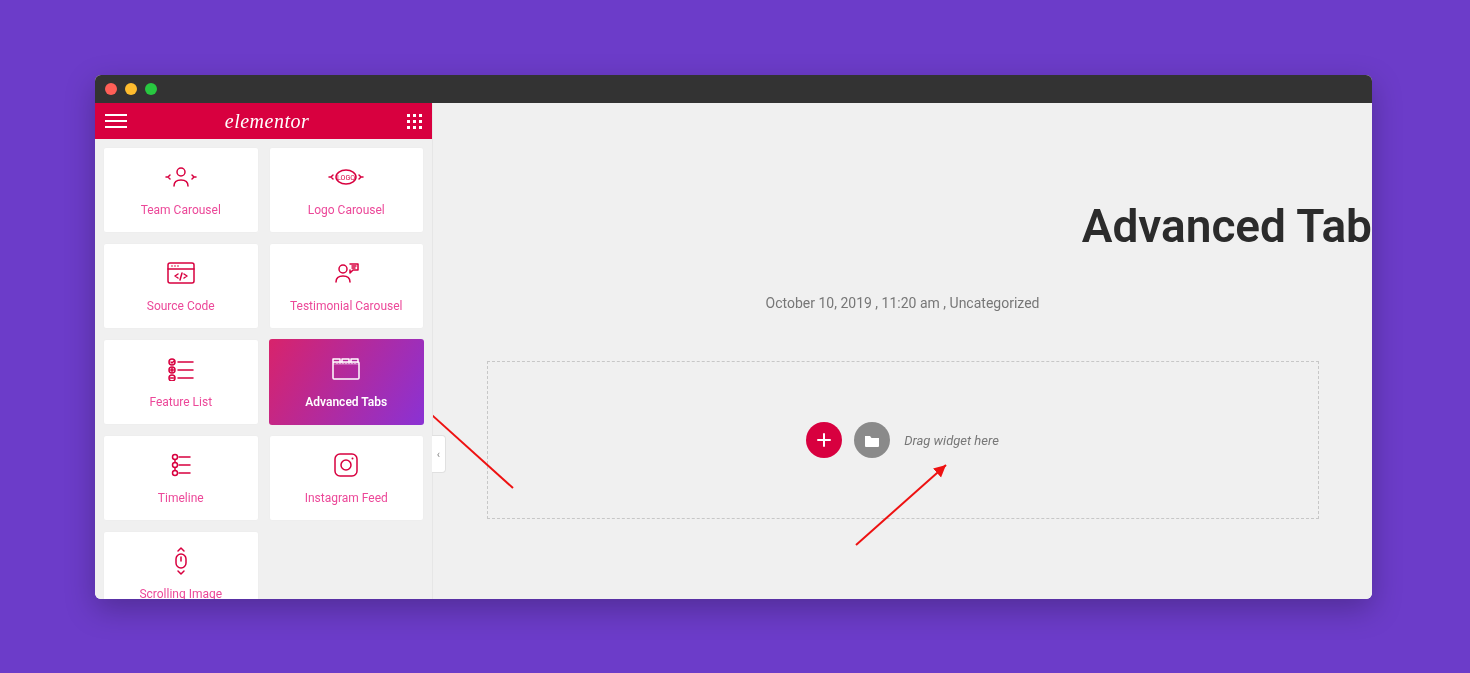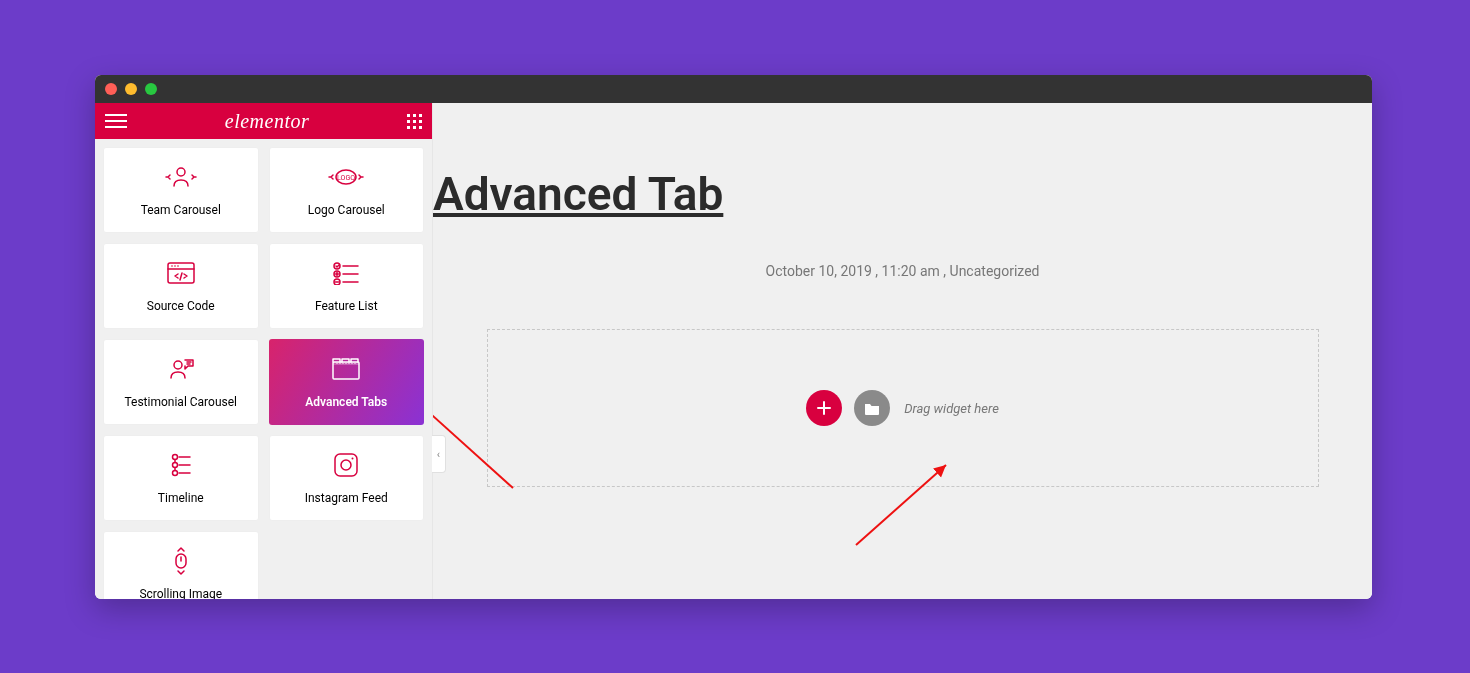--- a/index.html
+++ b/index.html
@@ -98,21 +98,21 @@
     gap: 12px;
     cursor: grab;
   }
   .widget-card .icon {
     color: #d8003f;
     height: 28px;
     display:flex; align-items:center; justify-content:center;
   }
   .widget-card .label {
     font-size: 12px;
-    color: #000000;
+    color: #ec4899;
     text-align:center;
   }
   .widget-card.active {
     background: linear-gradient(120deg, #d8236b 0%, #8a32d4 100%);
     border: none;
   }
   .widget-card.active .icon { color: #fff; }
   .widget-card.active .label { color: #fff; font-weight: 600; }
 
   .collapse-tab {
@@ -132,27 +132,26 @@
   }
 
   
   .canvas {
     flex: 1;
     background: #f0f0f0;
     position: relative;
     overflow: hidden;
   }
   .page-title {
-    text-align: left;
-    margin-top: 64px;
+    text-align: right;
+    margin-top: 96px;
     font-size: 46px;
     font-weight: 600;
     color: #2b2b2b;
     font-family: "Segoe UI", Roboto, sans-serif;
-    text-decoration: underline;
   }
   .meta {
     text-align:center;
     margin-top: 42px;
     color: #777;
     font-size: 14px;
   }
   .meta span + span::before {
     content: ",  ";
     color:#777;
@@ -257,50 +256,50 @@
                   <circle cx="9" cy="5" r="0.8" fill="currentColor" stroke="none"></circle>
                   <circle cx="12" cy="5" r="0.8" fill="currentColor" stroke="none"></circle>
                   <path d="M12 17l-3-2 3-2M18 13l3 2-3 2M16 12l-2 7"></path>
                 </g>
               </svg>
             </div>
             <div class="label">Source Code</div>
           </div>
           <div class="widget-card" draggable="true">
             <div class="icon">
+              <svg width="32" height="26" viewBox="0 0 32 26">
+                <g stroke="currentColor" stroke-width="1.5" fill="none" stroke-linecap="round" stroke-linejoin="round">
+                  <circle cx="13" cy="9" r="4"></circle>
+                  <path d="M6 22c0-4 3-6 7-6s7 2 7 6"></path>
+                  <path d="M20 4h8v6h-5l-3 3v-3"></path>
+                  <line x1="22" y1="6" x2="26" y2="6"></line>
+                  <line x1="22" y1="8" x2="25" y2="8"></line>
+                </g>
+              </svg>
+            </div>
+            <div class="label">Testimonial Carousel</div>
+          </div>
+          <div class="widget-card" draggable="true">
+            <div class="icon">
               <svg width="28" height="24" viewBox="0 0 28 24">
                 <g stroke="currentColor" stroke-width="1.5" fill="none" stroke-linecap="round" stroke-linejoin="round">
                   <circle cx="5" cy="5" r="3"></circle>
                   <path d="M4 5l1 1 2-2"></path>
                   <line x1="11" y1="5" x2="26" y2="5"></line>
                   <circle cx="5" cy="13" r="3"></circle>
                   <line x1="3.5" y1="13" x2="6.5" y2="13"></line>
                   <line x1="5" y1="11.5" x2="5" y2="14.5"></line>
                   <line x1="11" y1="13" x2="26" y2="13"></line>
                   <circle cx="5" cy="21" r="3"></circle>
                   <line x1="3.5" y1="21" x2="6.5" y2="21"></line>
                   <line x1="11" y1="21" x2="26" y2="21"></line>
                 </g>
               </svg>
             </div>
             <div class="label">Feature List</div>
-          </div>
-          <div class="widget-card" draggable="true">
-            <div class="icon">
-              <svg width="32" height="26" viewBox="0 0 32 26">
-                <g stroke="currentColor" stroke-width="1.5" fill="none" stroke-linecap="round" stroke-linejoin="round">
-                  <circle cx="13" cy="9" r="4"></circle>
-                  <path d="M6 22c0-4 3-6 7-6s7 2 7 6"></path>
-                  <path d="M20 4h8v6h-5l-3 3v-3"></path>
-                  <line x1="22" y1="6" x2="26" y2="6"></line>
-                  <line x1="22" y1="8" x2="25" y2="8"></line>
-                </g>
-              </svg>
-            </div>
-            <div class="label">Testimonial Carousel</div>
           </div>
           <div class="widget-card active" draggable="true">
             <div class="icon">
               <svg width="32" height="26" viewBox="0 0 32 26">
                 <g stroke="currentColor" stroke-width="1.5" fill="none" stroke-linecap="round" stroke-linejoin="round">
                   <rect x="3" y="6" width="26" height="17" rx="1"></rect>
                   <path d="M3 6 v-3 h7 v3 M12 6 v-3 h7 v3 M21 6 v-3 h7 v3"></path>
                   <rect x="3" y="6" width="26" height="3" fill="currentColor" stroke="none" opacity="0.25"></rect>
                   <circle cx="7" cy="7.5" r="0.6" fill="currentColor" stroke="none"></circle>
                   <circle cx="10" cy="7.5" r="0.6" fill="currentColor" stroke="none"></circle>

